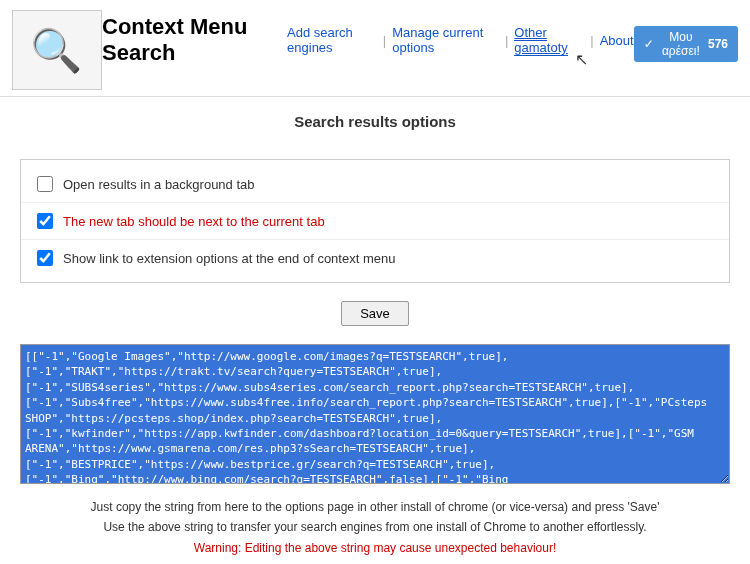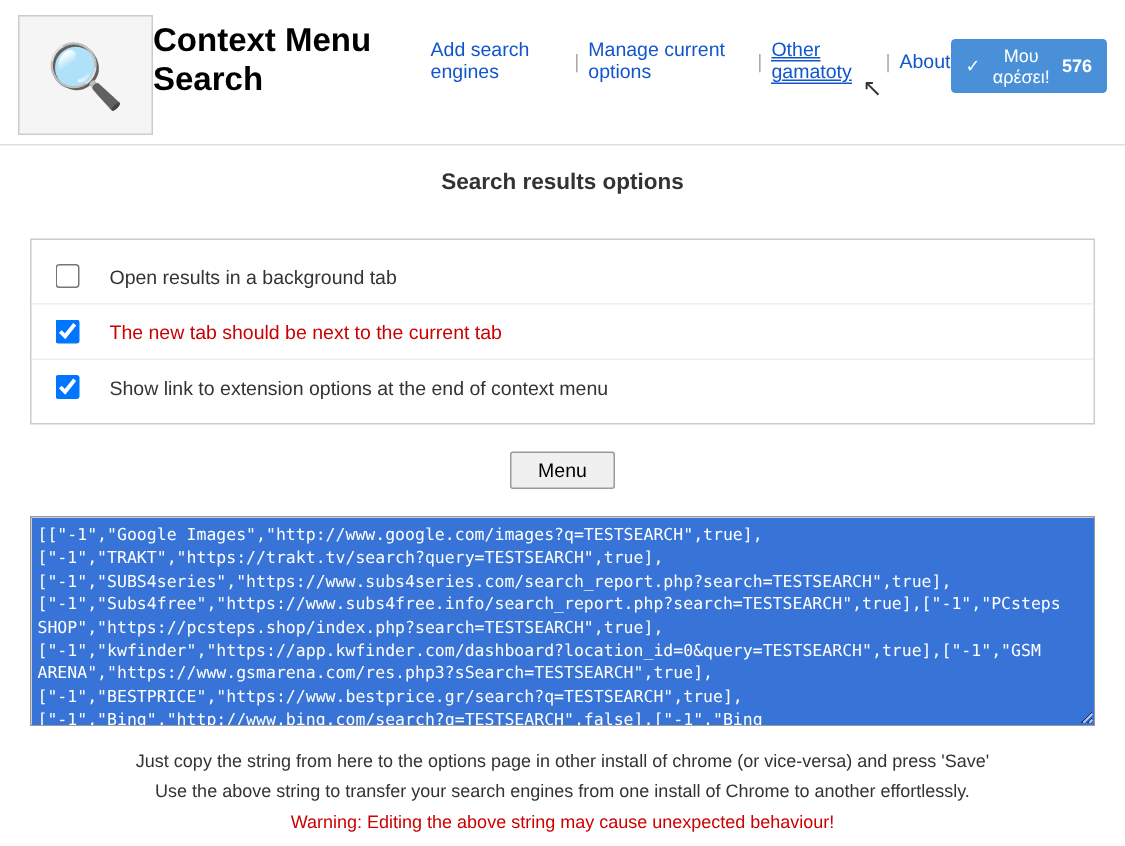--- a/index.html
+++ b/index.html
@@ -109,21 +109,21 @@
     }
 
     .option-row {
       display: flex;
       align-items: center;
       padding: 6px 16px;
     }
     .option-row label {
       display: flex;
       align-items: center;
-      gap: 20px;
+      gap: 10px;
       cursor: pointer;
       width: 100%;
     }
     .option-row input[type="checkbox"] {
       width: 16px;
       height: 16px;
       cursor: pointer;
       flex-shrink: 0;
     }
     .option-text-normal {
@@ -246,21 +246,21 @@
 
     <div class="option-row">
       <label>
         <input type="checkbox" id="opt3" checked="" style="">
         <span class="option-text-normal">Show link to extension options at the end of context menu</span>
       </label>
     </div>
   </div>
 
   <div class="save-btn-wrap">
-    <button class="save-btn">Menu</button>
+    <button class="save-btn">Save</button>
   </div>
 
 
   <div class="export-textarea-wrap">
     <textarea class="export-textarea selected-all" spellcheck="false" style="">[["-1","Google Images","http://www.google.com/images?q=TESTSEARCH",true],["-1","TRAKT","https://trakt.tv/search?query=TESTSEARCH",true],["-1","SUBS4series","https://www.subs4series.com/search_report.php?search=TESTSEARCH",true],["-1","Subs4free","https://www.subs4free.info/search_report.php?search=TESTSEARCH",true],["-1","PCsteps SHOP","https://pcsteps.shop/index.php?search=TESTSEARCH",true],["-1","kwfinder","https://app.kwfinder.com/dashboard?location_id=0&amp;query=TESTSEARCH",true],["-1","GSM ARENA","https://www.gsmarena.com/res.php3?sSearch=TESTSEARCH",true],["-1","BESTPRICE","https://www.bestprice.gr/search?q=TESTSEARCH",true],["-1","Bing","http://www.bing.com/search?q=TESTSEARCH",false],["-1","Bing Images","http://www.bing.com/images/search?q=TESTSEARCH",true],["-1","IMDB","http://www.imdb.com/find?s=all&amp;q=TESTSEARCH",true],["-1","Wikipedia","http://en.wikipedia.org/wiki/Special:Search?search=TESTSEARCH&amp;go=Go",false],["-1","greeksubs","https://greeksubs.net/search/TESTSEARCH",true],["-1","GAMATO","https://gamatoty.info/?s=TESTSEARCH",true],["-1","PHONE ARENA","https://www.phonearena.com/search?term=TESTSEARCH",true],["-1","MUO","https://www.makeuseof.com/search/TESTSEARCH",true],["-1","Howtogeek","https://www.howtogeek.com/search/</textarea>
   </div>
 
   <div class="info-text">
     <div>Just copy the string from here to the options page in other install of chrome (or vice-versa) and press 'Save'</div>
     <div>Use the above string to transfer your search engines from one install of Chrome to another effortlessly.</div>

